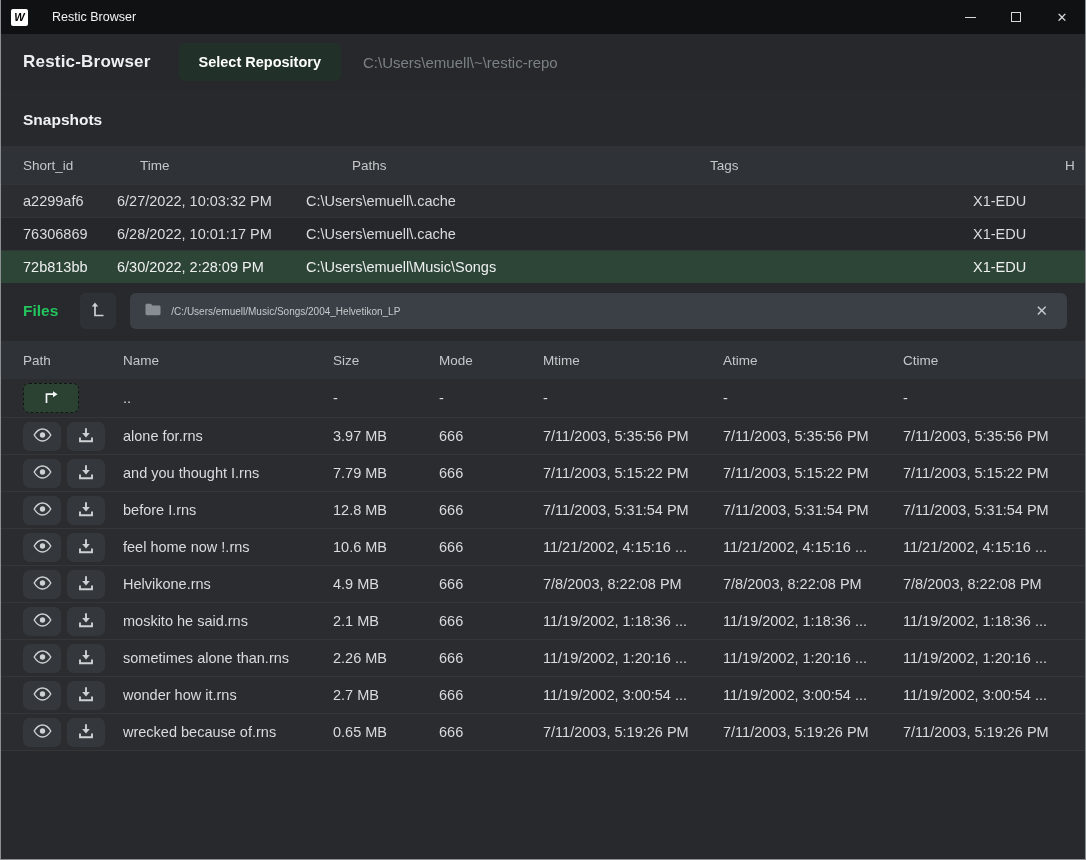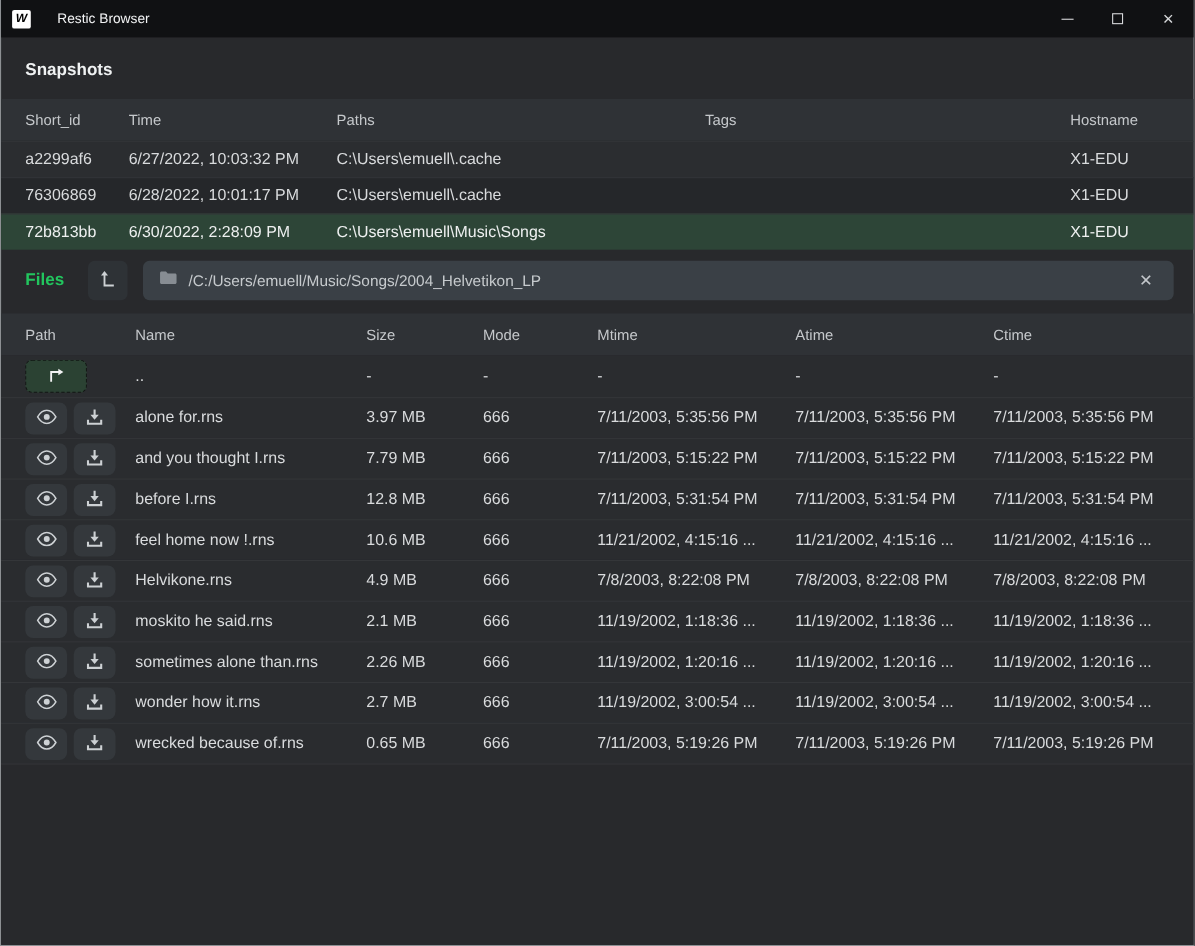--- a/index.html
+++ b/index.html
@@ -27,38 +27,38 @@
   .repo-btn { margin-left:28px; background:#213129; color:#fff; border:none; border-radius:6px;
     font-family:inherit; font-weight:700; font-size:14.5px; padding:11px 20px; cursor:pointer; }
   .repo-path { margin-left:22px; color:#7b8186; font-size:15px; }
 
   
   .section-title { padding:21px 22px 17px 22px; font-size:15.5px; font-weight:700; color:#eff1f2; }
 
   
   .thead { display:grid; align-items:center; height:38px; background:#2f3236;
     padding:0 14px 0 22px; color:#c5c8cb; font-size:13.5px; }
-  .snap-grid { grid-template-columns:94px 189px 335px 332px 1fr; }
+  .snap-grid { grid-template-columns:94px 189px 335px 332px 1fr;gap:23px; }
   .file-grid { grid-template-columns:100px 210px 106px 104px 180px 180px 1fr; }
   .cell { white-space:nowrap; overflow:hidden; text-overflow:ellipsis; padding-right:10px; }
 
   .snap-row { display:grid; grid-template-columns:94px 189px 335px 332px 1fr; align-items:center;
     height:33px; padding:0 16px 0 22px; font-size:14.5px; border-top:1px solid #323538; }
   .snap-row:nth-child(odd)  { background:#2b2d30; }
   .snap-row:nth-child(even) { background:#25272a; }
   .snap-row.selected { background:#2d4537; color:#eef0f0; }
 
   
   .files-bar { display:flex; align-items:center; padding:10px 18px 12px 22px; }
   .files-title { font-size:15.5px; font-weight:700; color:#22c55e; }
   .tree-btn { width:36px; height:36px; margin-left:22px; background:#2e3236; border:none; border-radius:6px;
     display:flex; align-items:center; justify-content:center; cursor:pointer; }
   .breadcrumb { flex:1; height:36px; margin-left:14px; background:#3a4046; border-radius:6px;
     display:flex; align-items:center; padding:0 15px; }
-  .breadcrumb-path { margin-left:10px; color:#c6cacd; font-size:14px; }
+  .breadcrumb-path { margin-left:10px; color:#c6cacd; font-size:10px; }
   .clear-btn { margin-left:auto; background:none; border:none; color:#c3c7cb; font-size:15px; cursor:pointer; padding:4px; }
 
   .file-row { display:grid; grid-template-columns:100px 210px 106px 104px 180px 180px 1fr; align-items:center;
     height:37px; padding:0 14px 0 22px; font-size:14.5px; background:#2a2c2f; border-top:1px solid #343639; }
   .file-row:first-child { border-top:none; height:38px; }
   .actions { display:flex; gap:6px; }
   .icon-btn { width:38px; height:29px; background:#34383c; border:none; border-radius:7px;
     display:flex; align-items:center; justify-content:center; cursor:pointer; }
   .updir-btn { width:56px; height:30px; background:#2b4233; border:1px dashed #121714; border-radius:6px;
     display:flex; align-items:center; justify-content:center; cursor:pointer; }
@@ -79,20 +79,25 @@
         </div>
       <div class="win-btn">
           <span class="max-glyph"></span>
         </div>
       <div class="win-btn">
           <span>✕</span>
         </div>
     </div>
   </div>
 
+  <div class="app-header">
+    <div class="app-title">Restic-Browser</div>
+    <button class="repo-btn">Select Repository</button>
+    <div class="repo-path">C:\Users\emuell\~\restic-repo</div>
+  </div>
 
   <div class="section-title">Snapshots</div>
 
   <div class="thead snap-grid">
     <div class="cell">Short_id</div>
     <div class="cell">Time</div>
     <div class="cell">Paths</div>
     <div class="cell">Tags</div>
     <div class="cell">Hostname</div>
   </div>

